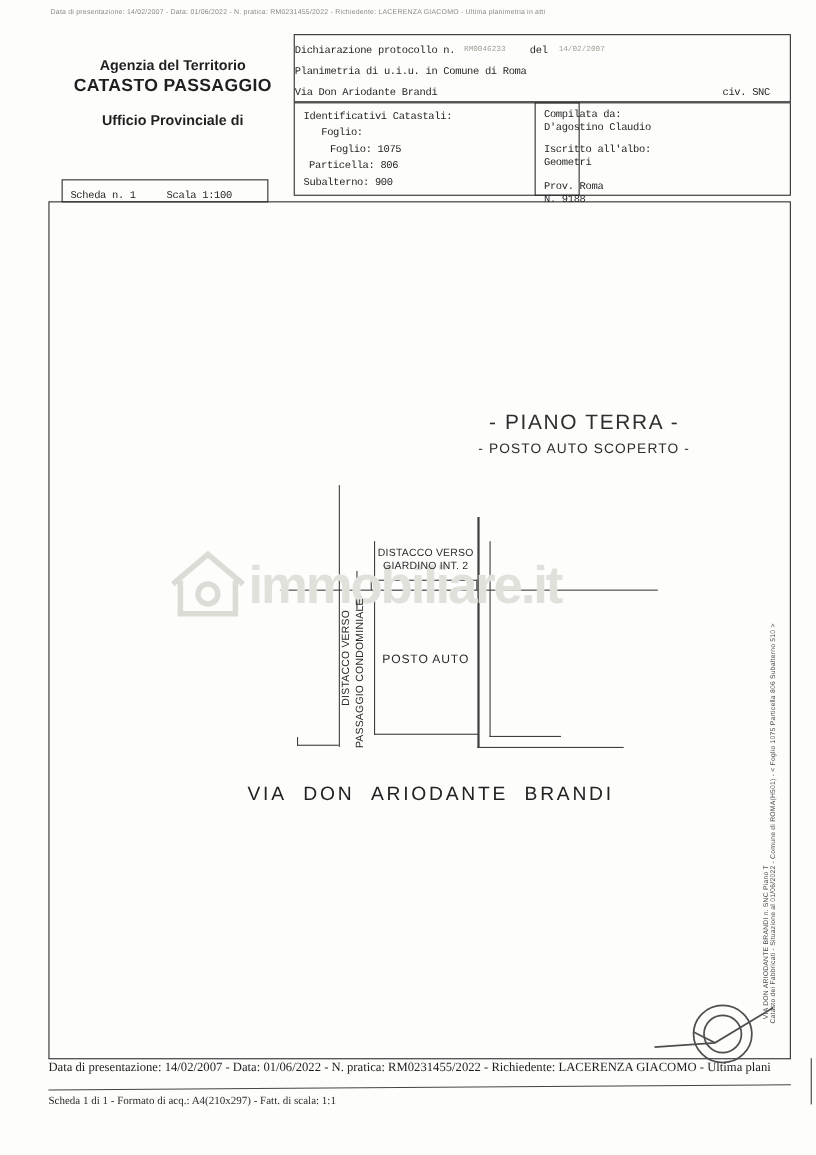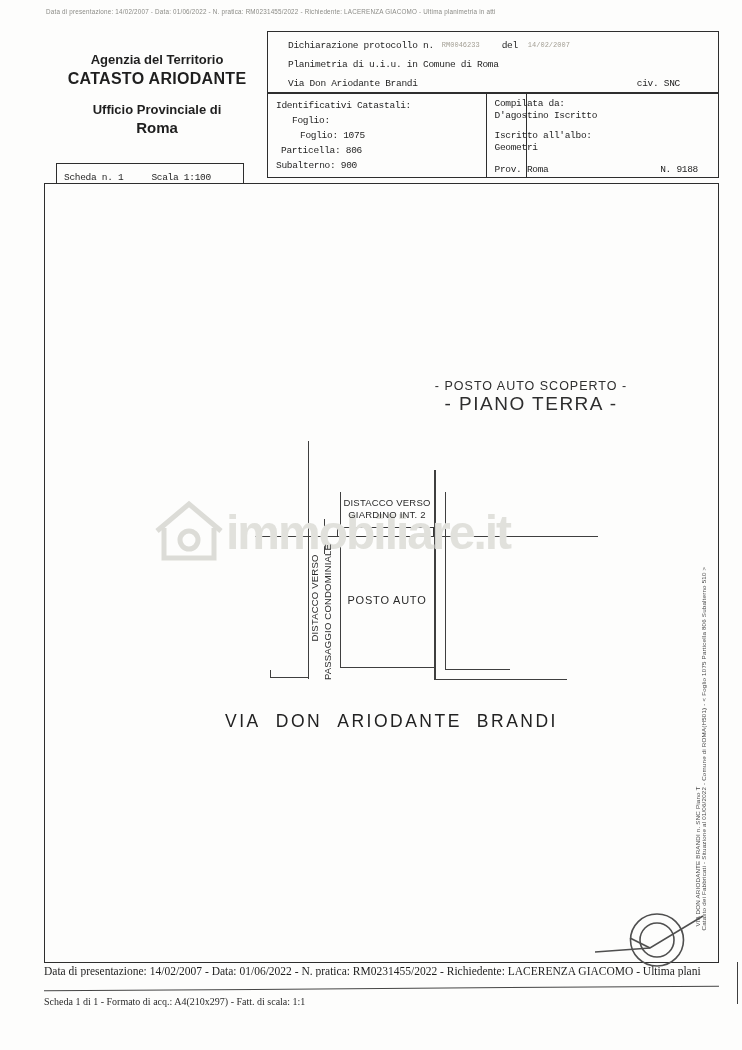--- a/index.html
+++ b/index.html
@@ -24,26 +24,25 @@
 </style>
 </head>
 <body>
 
 <div class="page">
 
   <div class="abs scanline" style="left:46px;top:8px;">Data di presentazione: 14/02/2007 - Data: 01/06/2022 - N. pratica: RM0231455/2022 - Richiedente: LACERENZA GIACOMO - Ultima planimetria in atti</div>
 
   <div class="abs agency center" style="left:52px;top:53px;width:210px;">
     <div style="font-size:13px;text-align:center;">Agenzia del Territorio</div>
-    <div style="font-size:16px;margin-top:3px;letter-spacing:0.3px;">CATASTO ARIODANTE</div>
+    <div style="font-size:16px;margin-top:3px;letter-spacing:0.3px;">CATASTO PASSAGGIO</div>
     <div style="font-size:13px;margin-top:15px;">Ufficio Provinciale di</div>
-    <div style="font-size:15px;margin-top:3px;">Roma</div>
   </div>
 
-  <div class="box mono" style="left:267px;top:31px;width:452px;height:62px;padding:4px 20px;">
+  <div class="box mono" style="left:267px;top:31px;width:452px;height:62px;padding:4px 0;">
     <div class="row" style="line-height:19px;">
       <span>Dichiarazione protocollo n.</span>
       <span class="faded" style="margin-left:8px;">RM0046233</span>
       <span style="margin-left:22px;">del</span>
       <span class="faded" style="margin-left:10px;">14/02/2007</span>
     </div>
     <div style="line-height:19px;">Planimetria di u.i.u. in Comune di Roma</div>
     <div class="row sb" style="line-height:19px;">
       <span>Via Don Ariodante Brandi</span>
       <span style="margin-right:18px;">civ. SNC</span>
@@ -53,39 +52,39 @@
   <div class="box mono" style="left:267px;top:93px;width:260px;height:85px;padding:4px 8px;line-height:15px;">
     <div>Identificativi Catastali:</div>
     <div style="padding-left:16px;">Foglio:</div>
     <div style="padding-left:24px;">Foglio: 1075</div>
     <div style="padding-left:5px;">Particella: 806</div>
     <div>Subalterno: 900</div>
   </div>
 
   <div class="box mono" style="left:485.5px;top:93px;width:233.5px;height:85px;padding:4px 8px;line-height:12px;">
     <div>Compilata da:</div>
-    <div>D'agostino Iscritto</div>
+    <div>D'agostino Claudio</div>
     <div style="margin-top:8px;">Iscritto all'albo:</div>
     <div>Geometri</div>
-    <div class="row sb" style="margin-top:10px;">
+    <div class="row sb" style="margin-top:10px;flex-direction:column;">
       <span>Prov. Roma</span>
       <span style="margin-right:12px;">N. 9188</span>
     </div>
   </div>
 
   <div class="box mono row" style="left:56px;top:163px;width:188px;height:21px;align-items:flex-end;padding:0 7px;">
     <span>Scheda n. 1</span>
     <span style="margin-left:28px;">Scala 1:100</span>
   </div>
 
   <div class="box" style="left:44px;top:183px;width:675px;height:780px;"></div>
 
   <div class="abs center" style="left:411px;top:374px;width:240px;z-index:3;">
+    <div style="font-size:19px;letter-spacing:1.5px;color:#2e2e2e;">- PIANO TERRA -</div>
     <div style="font-size:12.5px;letter-spacing:1px;margin-top:5px;color:#2e2e2e;">- POSTO AUTO SCOPERTO -</div>
-    <div style="font-size:19px;letter-spacing:1.5px;color:#2e2e2e;">- PIANO TERRA -</div>
   </div>
 
   <div class="abs row" style="left:152px;top:498px;height:68px;align-items:center;z-index:2;">
     <span>
       <svg width="74" height="64" viewBox="0 0 74 64">
         <g fill="none" stroke="rgba(218,218,213,0.95)" stroke-width="5">
           <path d="M5 33 L37 6 L69 33"></path>
           <path d="M12 30 L12 60 L62 60 L62 30"></path>
           <circle cx="37" cy="42" r="9"></circle>
         </g>

